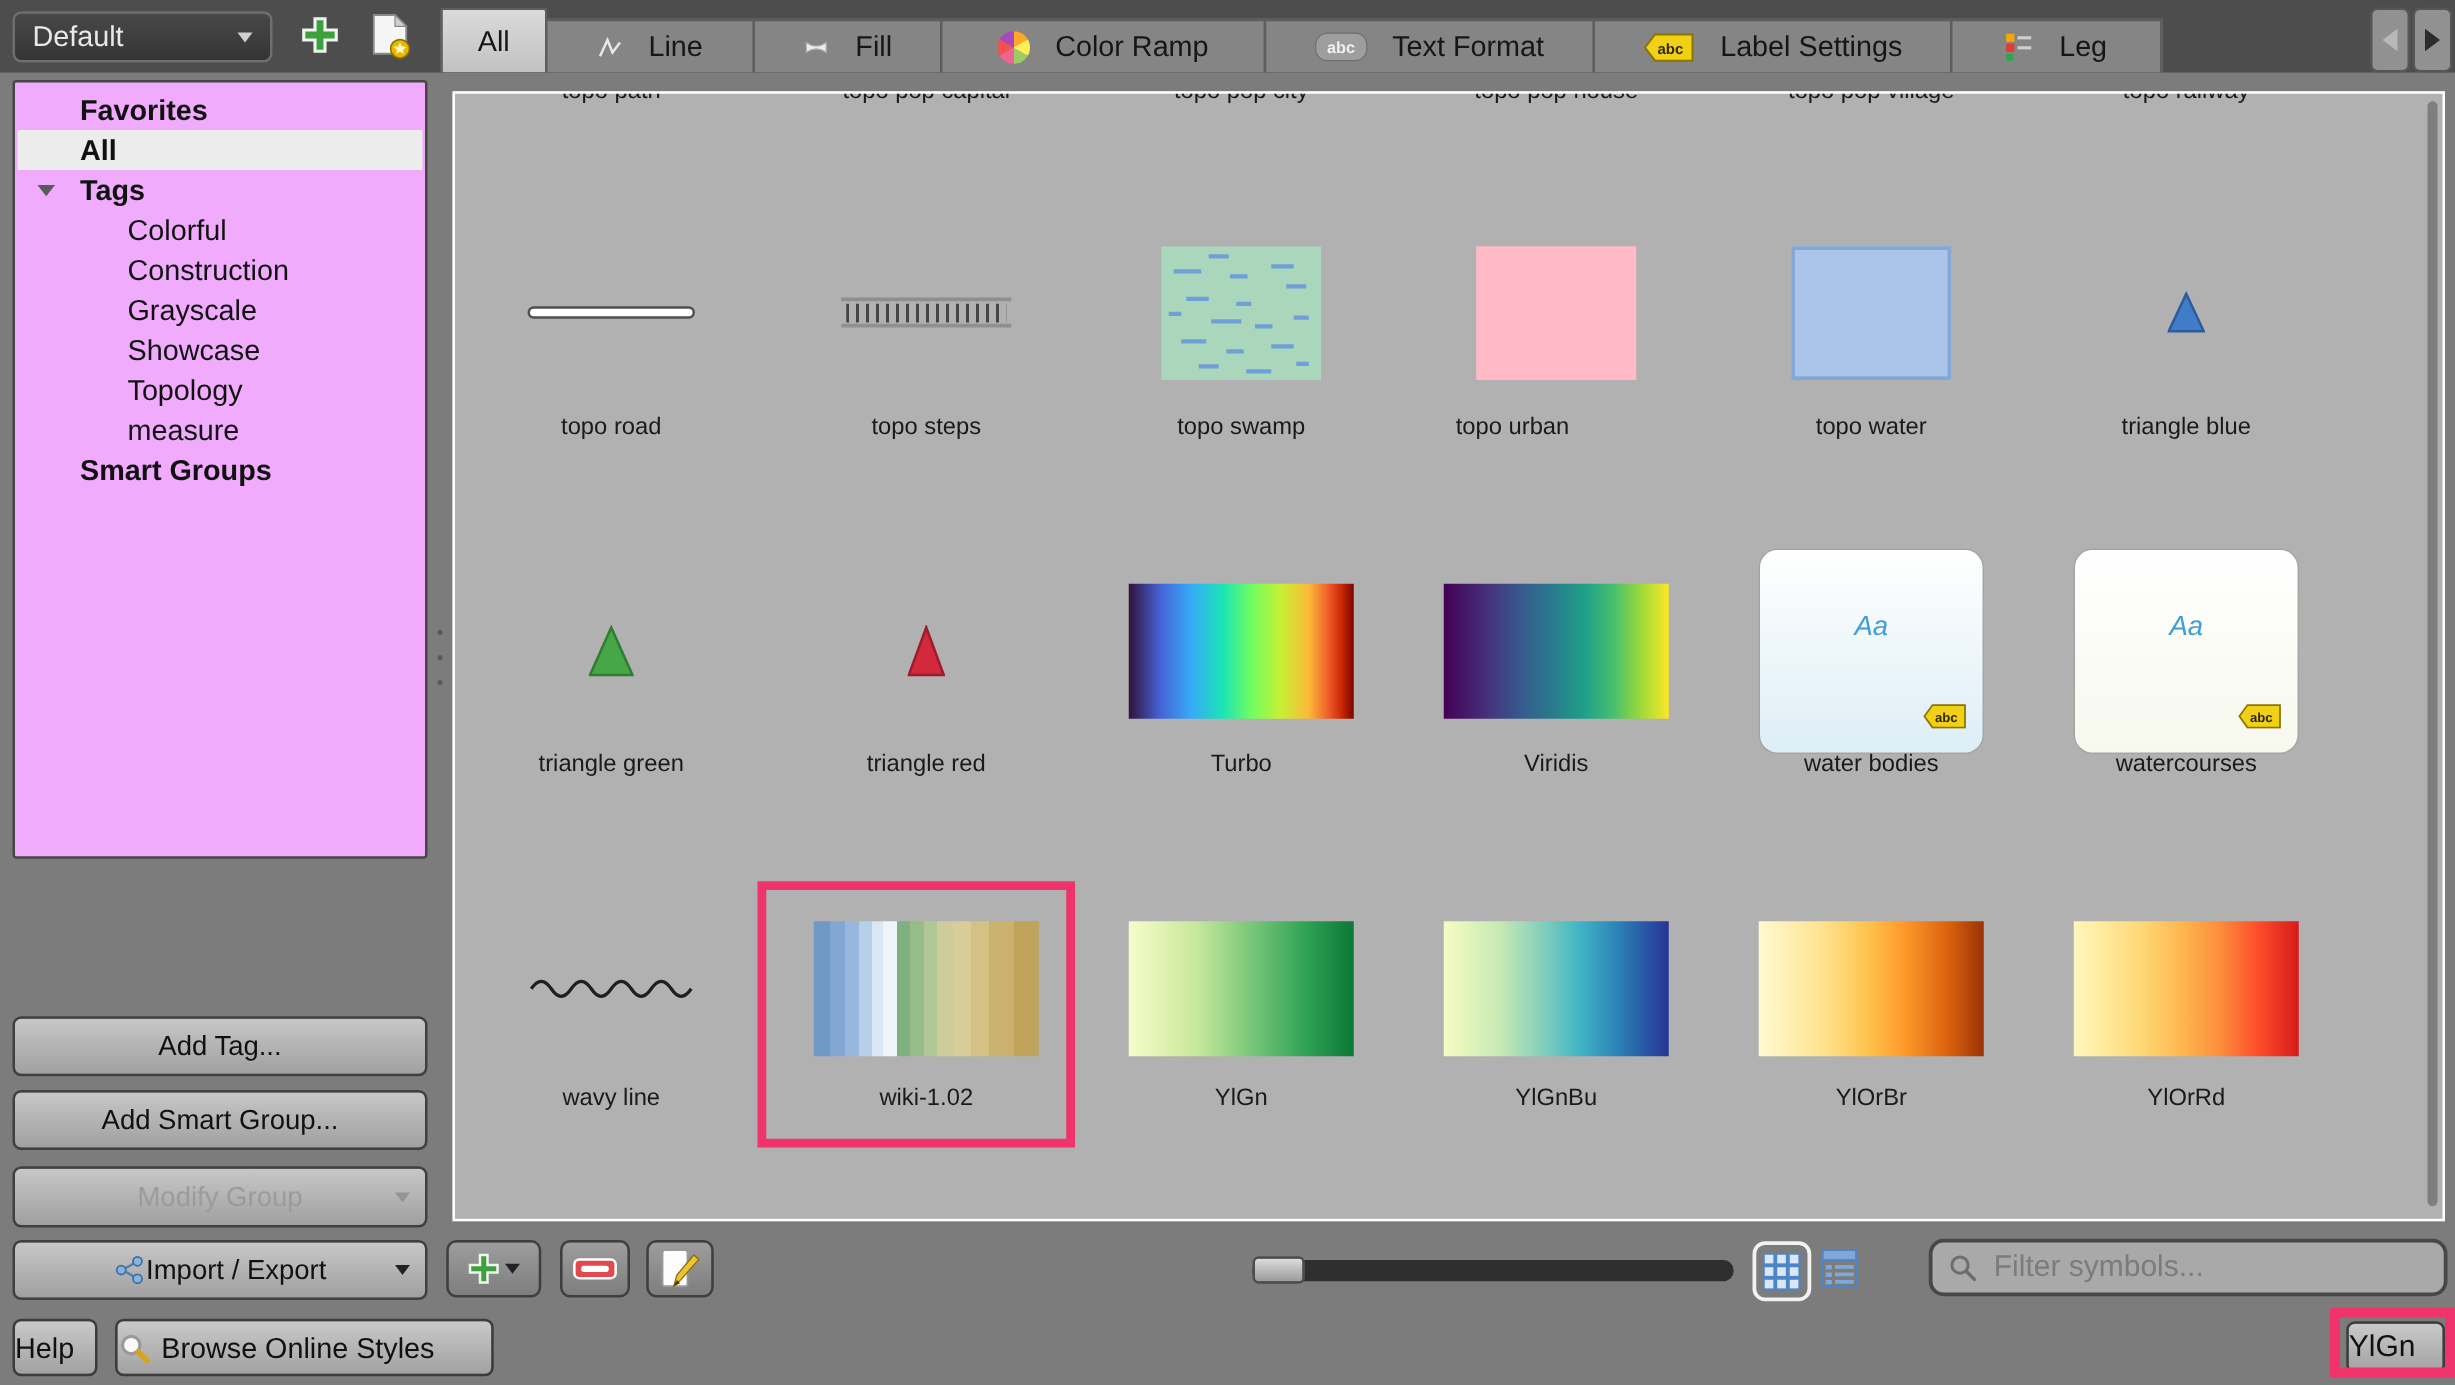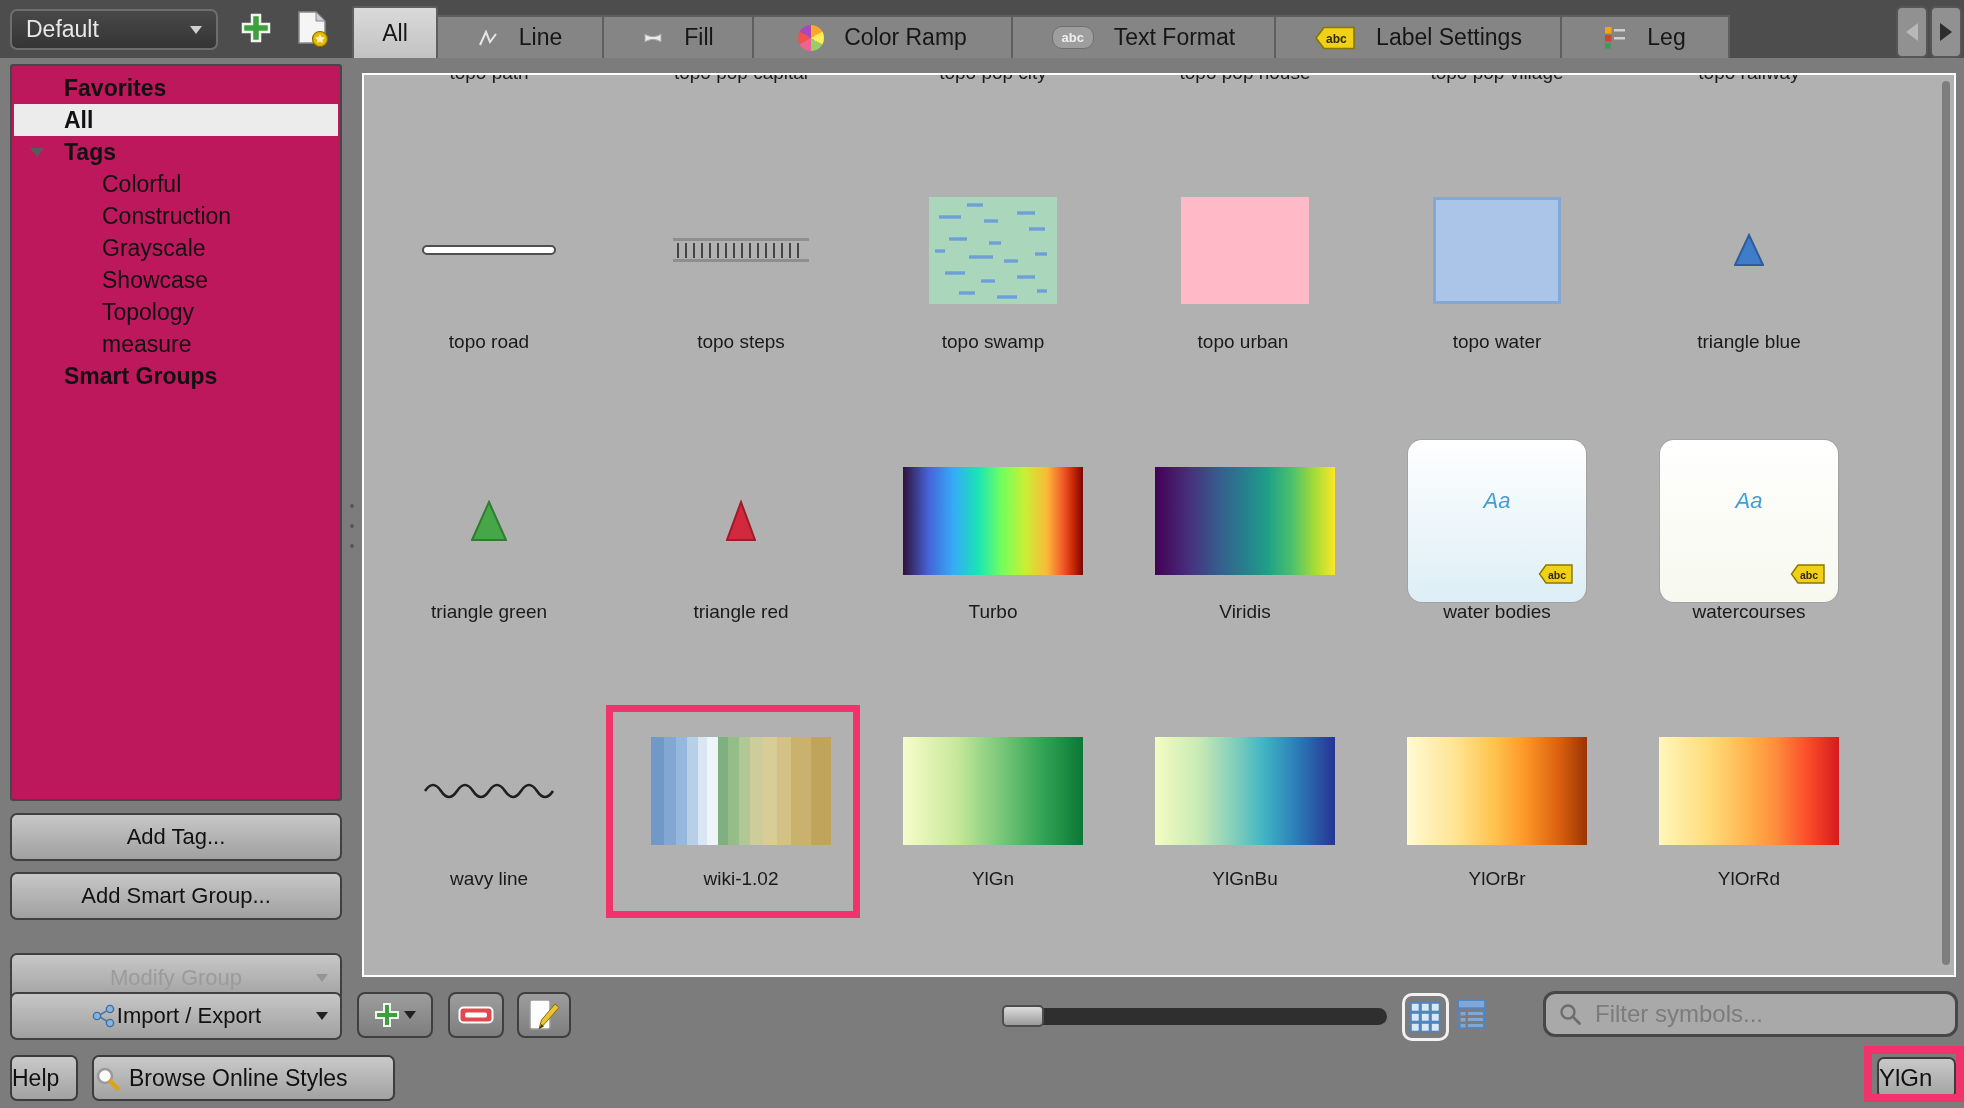--- a/index.html
+++ b/index.html
@@ -27,35 +27,35 @@
        z-index:3;margin-left:0;}
   .tabscroll{position:absolute;left:1896px;top:6px;display:flex;gap:2px;z-index:5;}
   .tsbtn{width:32px;height:52px;background:#919191;border:2px solid #565656;border-radius:6px;
          box-sizing:border-box;display:flex;align-items:center;justify-content:center;cursor:pointer;}
   .tri-l{width:0;height:0;border-top:9px solid transparent;border-bottom:9px solid transparent;
          border-right:12px solid #b8b8b8;}
   .tri-r{width:0;height:0;border-top:9px solid transparent;border-bottom:9px solid transparent;
          border-left:12px solid #2c2c2c;}
 
   
-  .catlist{position:absolute;left:10px;top:64px;width:332px;height:737px;box-sizing:border-box;
-           background:#be185d;border:2px solid #474747;border-radius:3px;overflow:hidden;}
+  .catlist{position:absolute;left:10px;top:64px;width:332px;height:623px;box-sizing:border-box;
+           background:#f0abfc;border:2px solid #474747;border-radius:3px;overflow:hidden;}
   .catrow{position:absolute;left:2px;right:2px;height:32px;display:flex;align-items:center;
           font-size:23px;color:#111;cursor:pointer;}
   .catrow.bold{font-weight:bold;}
   .catrow.selected{background:#ececec;}
   .catrow .txt{position:absolute;left:50px;}
   .catrow.child .txt{left:88px;}
   .expander{position:absolute;left:16px;width:0;height:0;border-left:7px solid transparent;
             border-right:7px solid transparent;border-top:9px solid #5a5a5a;}
 
   .sbtn{position:absolute;left:10px;width:332px;height:48px;box-sizing:border-box;
         background:linear-gradient(#c7c7c7,#a0a0a0);border:2px solid #404040;border-radius:7px;
         display:flex;align-items:center;justify-content:center;font-size:22px;color:#111;cursor:pointer;}
-  .sbtn.disabled{color:#9b9b9b;cursor:default;margin-top:20px;}
+  .sbtn.disabled{color:#9b9b9b;cursor:default;}
   .dd-caret{position:absolute;right:12px;width:0;height:0;border-left:6px solid transparent;
             border-right:6px solid transparent;border-top:8px solid #222;}
   .dd-caret.dis{border-top-color:#949494;}
 
   .split-dots{position:absolute;left:348px;top:504px;width:8px;height:44px;
               display:flex;flex-direction:column;justify-content:space-between;align-items:center;cursor:col-resize;}
   .split-dots i{width:4px;height:4px;border-radius:50%;background:#585858;}
 
   
   .gridpanel{position:absolute;left:362px;top:73px;width:1594px;height:904px;box-sizing:border-box;
@@ -277,21 +277,21 @@
         <line x1="88" y1="80" x2="106" y2="80" stroke="#6f9fd8" stroke-width="3.4"></line>
         <line x1="30" y1="96" x2="46" y2="96" stroke="#6f9fd8" stroke-width="3.4"></line>
         <line x1="68" y1="100" x2="88" y2="100" stroke="#6f9fd8" stroke-width="3.4"></line>
         <line x1="108" y1="94" x2="118" y2="94" stroke="#6f9fd8" stroke-width="3.4"></line>
       </svg>
     </div>
     <div class="cell-label" style="left: 503px; top: 256px;">topo swamp</div>
     <div class="sym-slot" style="left: 755px; top: 65px;">
       <div class="sym-rect" style="width:128px;height:107px;background:#ffb9c7;"></div>
     </div>
-    <div class="cell-label" style="left: 753px; top: 256px;">topo urban</div>
+    <div class="cell-label" style="left: 720px; top: 256px;">topo urban</div>
     <div class="sym-slot" style="left: 1007px; top: 65px;">
       <div class="sym-rect" style="width:128px;height:107px;background:#abc5e8;border:3px solid #84a8d6;"></div>
     </div>
     <div class="cell-label" style="left: 1007px; top: 256px;">topo water</div>
     <div class="sym-slot" style="left: 1259px; top: 65px;">
       <svg width="30" height="34">
         <polygon points="15,2 29,32 1,32" fill="#3f7dc9" stroke="#2d5b9b" stroke-width="2"></polygon>
       </svg>
     </div>
     <div class="cell-label" style="left: 1259px; top: 256px;">triangle blue</div>

